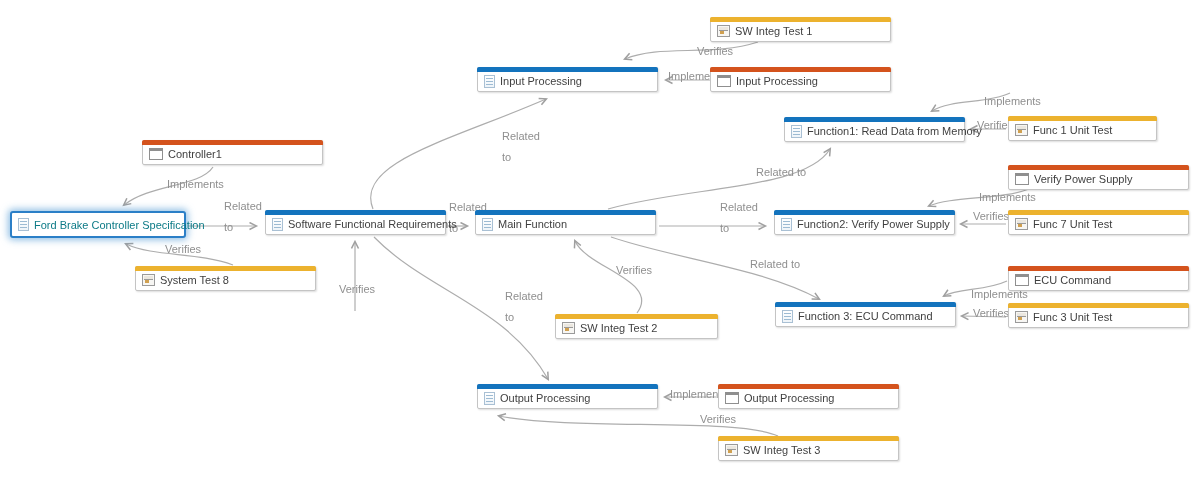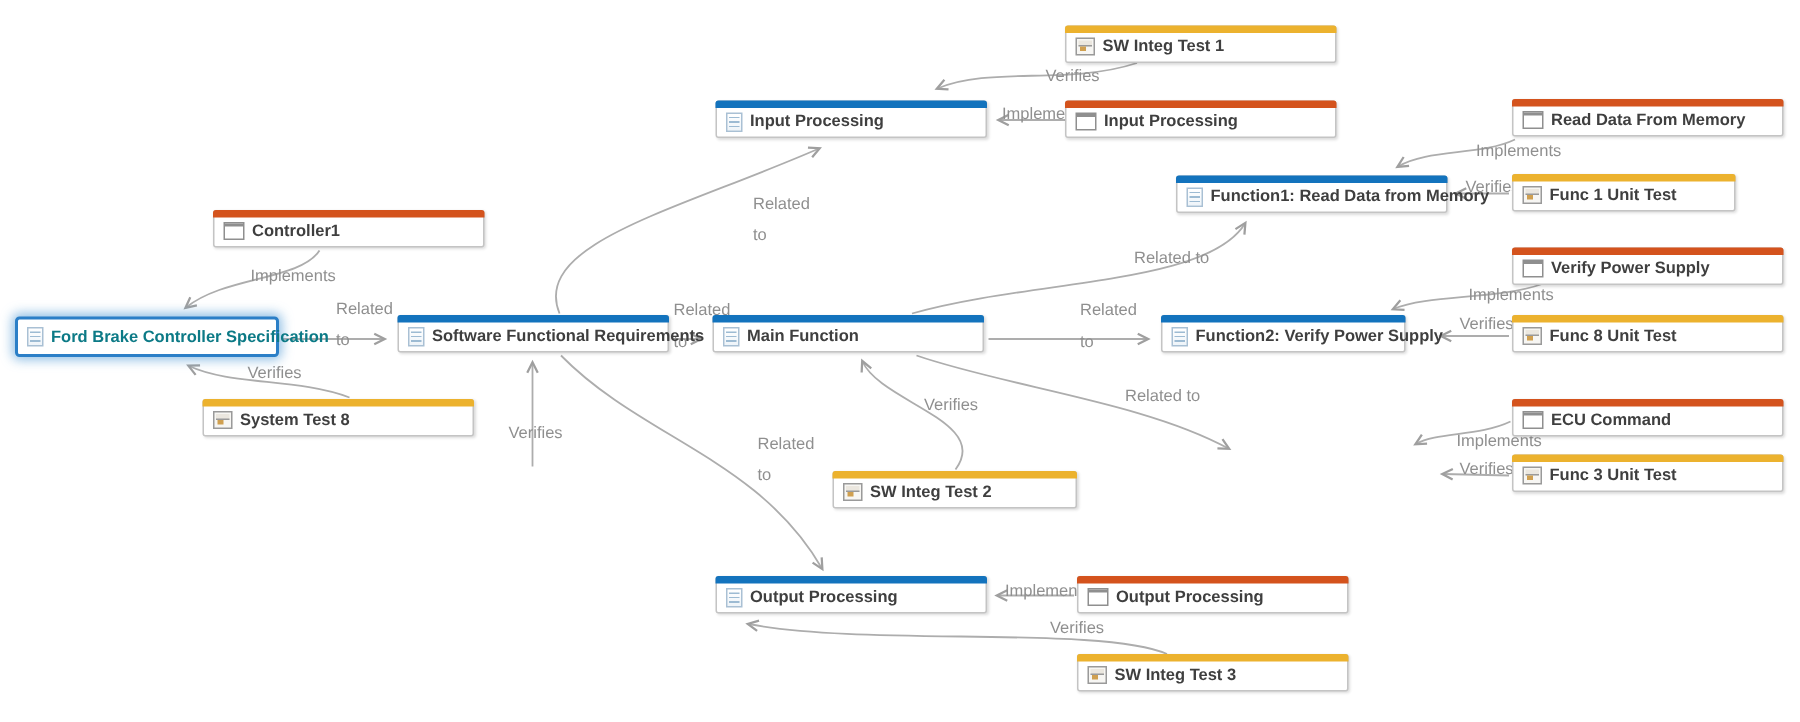--- a/index.html
+++ b/index.html
@@ -7,21 +7,21 @@
   #canvas{position:relative;width:1200px;height:481px;background:#ffffff;overflow:hidden;}
   #edges{position:absolute;left:0;top:0;width:1200px;height:481px;}
   .edge{fill:none;stroke:#adadad;stroke-width:1.2px;}
   .node{position:absolute;height:25px;background:#ffffff;border:1px solid #c4c4c4;border-radius:2px;
         box-shadow:1px 1px 2px rgba(0,0,0,0.14);display:flex;align-items:center;gap:5px;
         padding-left:6px;box-sizing:border-box;cursor:pointer;}
   .node .bar{position:absolute;top:-1px;left:-1px;right:-1px;height:5px;border-radius:2px 2px 0 0;}
   .t-req  .bar{background:#1373bd;}
   .t-impl .bar{background:#d4531d;}
   .t-test .bar{background:#ecb22e;}
-  .lbl{font-size:11px;font-weight:bold;color:#3f3f3f;white-space:nowrap;margin-top:3px;}
+  .lbl{font-size:11px;font-weight:normal;color:#3f3f3f;white-space:nowrap;margin-top:3px;}
   .node.t-sel{height:27px;border:2px solid #2b7fc7;border-radius:3px;
         box-shadow:0 0 7px 2px rgba(90,160,215,0.65);}
   .t-sel .lbl{color:#0c7a86;margin-top:0;}
   .t-sel .ic{margin-top:0;}
   .ic{display:inline-block;position:relative;flex:none;margin-top:3px;}
   .ic-req{width:9px;height:11px;border:1px solid #a9c0d4;background:linear-gradient(#ffffff,#eef4f9);}
   .ic-req::before{content:"";position:absolute;left:1px;right:1px;top:2px;height:7px;
         background:repeating-linear-gradient(to bottom,#9dbbd3 0,#9dbbd3 1px,transparent 1px,transparent 3px);}
   .ic-impl{width:12px;height:10px;border:1px solid #8f8f8f;background:#ffffff;}
   .ic-impl::before{content:"";position:absolute;left:0;right:0;top:0;height:2px;background:#8f8f8f;}
@@ -96,25 +96,20 @@
   <div class="node t-req" style="left:477px;top:67px;width:181px">
     <span class="bar"></span>
     <span class="ic ic-req"></span>
     <span class="lbl">Input Processing</span>
   </div>
   <div class="node t-impl" style="left:710px;top:67px;width:181px">
     <span class="bar"></span>
     <span class="ic ic-impl"></span>
     <span class="lbl">Input Processing</span>
   </div>
-  <div class="node t-impl" style="left:1008px;top:66px;width:181px">
-    <span class="bar"></span>
-    <span class="ic ic-impl"></span>
-    <span class="lbl">Read Data From Memory</span>
-  </div>
   <div class="node t-req" style="left:784px;top:117px;width:181px">
     <span class="bar"></span>
     <span class="ic ic-req"></span>
     <span class="lbl">Function1: Read Data from Memory</span>
   </div>
   <div class="node t-test" style="left:1008px;top:116px;width:149px">
     <span class="bar"></span>
     <span class="ic ic-test"></span>
     <span class="lbl">Func 1 Unit Test</span>
   </div>
@@ -135,44 +130,49 @@
   <div class="node t-req" style="left:475px;top:210px;width:181px">
     <span class="bar"></span>
     <span class="ic ic-req"></span>
     <span class="lbl">Main Function</span>
   </div>
   <div class="node t-req" style="left:265px;top:210px;width:181px">
     <span class="bar"></span>
     <span class="ic ic-req"></span>
     <span class="lbl">Software Functional Requirements</span>
   </div>
-  <div class="node t-req" style="left:774px;top:210px;width:163px">
+  <div class="node t-req" style="left:774px;top:210px;width:181px">
     <span class="bar"></span>
     <span class="ic ic-req"></span>
     <span class="lbl">Function2: Verify Power Supply</span>
   </div>
   <div class="node t-test" style="left:1008px;top:210px;width:181px">
     <span class="bar"></span>
     <span class="ic ic-test"></span>
-    <span class="lbl">Func 8 Unit Test</span>
+    <span class="lbl">Func 7 Unit Test</span>
   </div>
   <div class="node t-test" style="left:135px;top:266px;width:181px">
     <span class="bar"></span>
     <span class="ic ic-test"></span>
     <span class="lbl">System Test 8</span>
   </div>
   <div class="node t-impl" style="left:1008px;top:266px;width:181px">
     <span class="bar"></span>
     <span class="ic ic-impl"></span>
     <span class="lbl">ECU Command</span>
   </div>
   <div class="node t-test" style="left:555px;top:314px;width:163px">
     <span class="bar"></span>
     <span class="ic ic-test"></span>
     <span class="lbl">SW Integ Test 2</span>
+  </div>
+  <div class="node t-req" style="left:775px;top:302px;width:181px">
+    <span class="bar"></span>
+    <span class="ic ic-req"></span>
+    <span class="lbl">Function 3: ECU Command</span>
   </div>
   <div class="node t-test" style="left:1008px;top:303px;width:181px">
     <span class="bar"></span>
     <span class="ic ic-test"></span>
     <span class="lbl">Func 3 Unit Test</span>
   </div>
   <div class="node t-req" style="left:477px;top:384px;width:181px">
     <span class="bar"></span>
     <span class="ic ic-req"></span>
     <span class="lbl">Output Processing</span>

